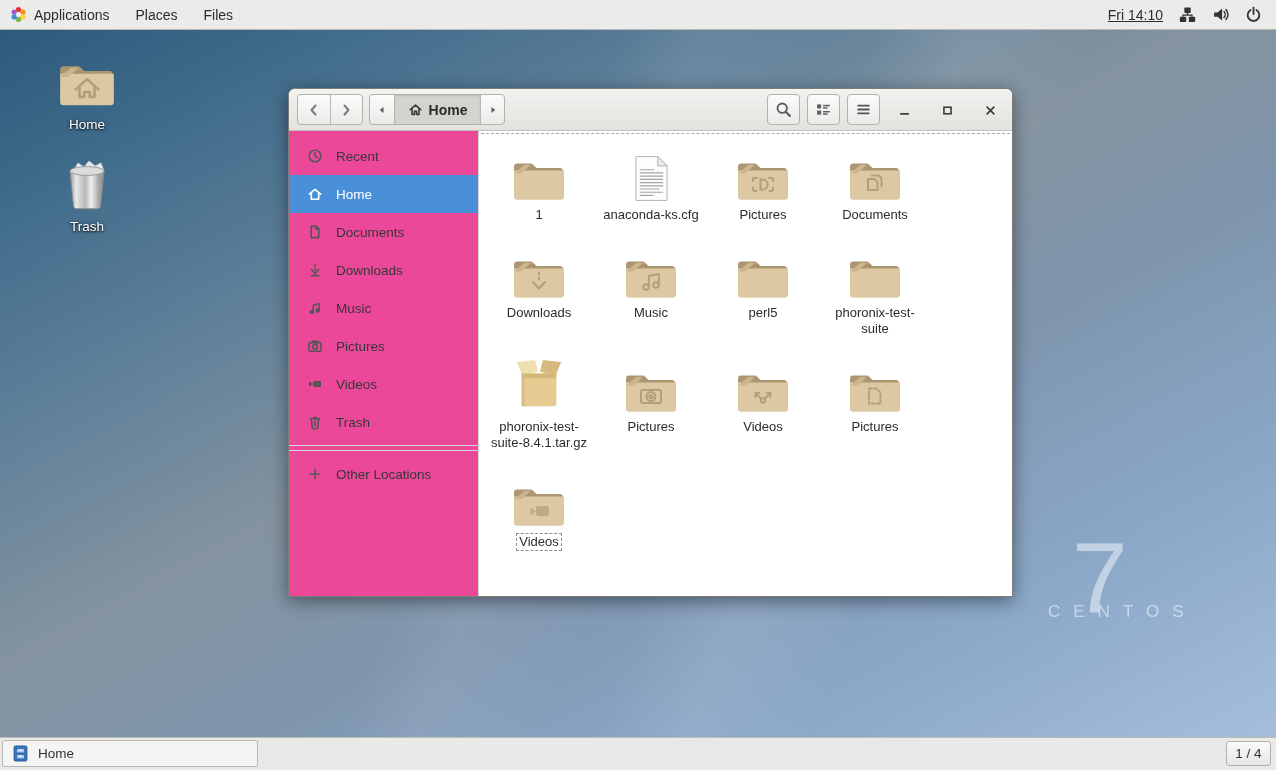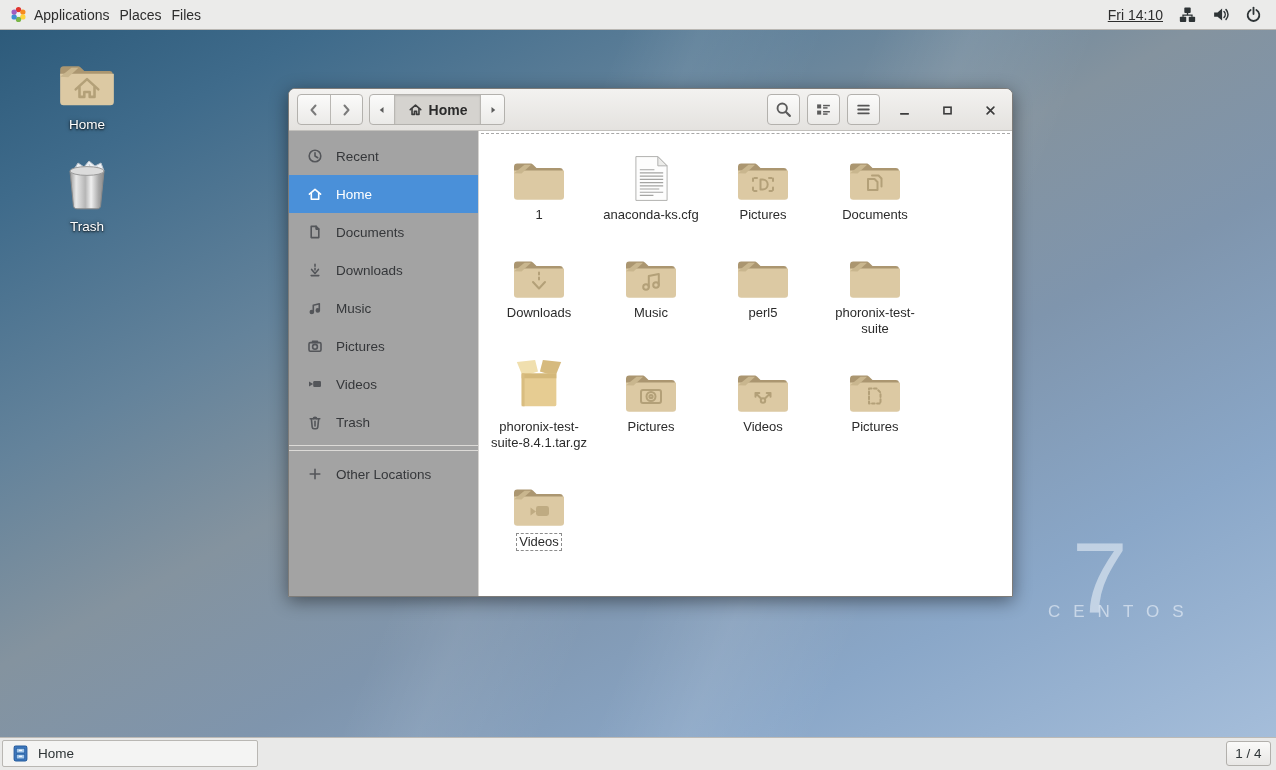--- a/index.html
+++ b/index.html
@@ -6,21 +6,21 @@
   html,body { width:1276px; height:770px; overflow:hidden; font-family:"Liberation Sans","DejaVu Sans",sans-serif; }
   .stage { position:relative; width:1276px; height:770px; overflow:hidden;
     background:
       linear-gradient(112deg, rgba(255,255,255,0) 40%, rgba(255,255,255,0.07) 45%, rgba(255,255,255,0) 53%),
       linear-gradient(112deg, rgba(255,255,255,0) 56%, rgba(255,255,255,0.09) 62%, rgba(255,255,255,0) 70%),
       linear-gradient(152deg, #2a5878 0%, #3f6b8b 14%, #64839b 32%, #84939f 46%, #7f95ad 60%, #8aa7c8 78%, #a8c0dc 100%);
   }
   
   .topbar { position:absolute; top:0; left:0; right:0; height:30px; background:#ebebea;
     border-bottom:1px solid #b9b7b3; display:flex; align-items:center; z-index:50; }
-  .menu { display:flex; align-items:center; gap:7px; padding:0 5px; height:100%; font-size:14px; color:#2d2d2d; cursor:default; }
+  .menu { display:flex; align-items:center; gap:7px; padding:0 13px; height:100%; font-size:14px; color:#2d2d2d; cursor:default; }
   .menu:first-child { padding-left:10px; }
   .topbar-right { margin-left:auto; display:flex; align-items:center; gap:16px; padding-right:14px; }
   .clock { font-size:14px; color:#2d2d2d;text-decoration:underline; }
   .statusicon { width:17px; height:17px; display:flex; align-items:center; justify-content:center; }
   
   .d-icon { position:absolute; width:92px; display:flex; flex-direction:column; align-items:center; gap:9px; z-index:2; }
   .d-icon .lbl { font-size:13.5px; color:#fff; text-shadow:0 1px 2px rgba(0,0,0,.85), 0 0 4px rgba(0,0,0,.5); }
   #dicon-0 { left:41px; top:60px; }
   #dicon-1 { left:41px; top:158px; }
   
@@ -44,21 +44,21 @@
   .nav-pair .seg { width:33px; }
   .path-group { left:80px; width:136px; padding:0; }
   .path-group .seg.arrow { width:24px; }
   .path-group .seg.pressed { width:88px; }
   .ibtn { width:33px; }
   #btn-search { left:478px; } #btn-view { left:518px; } #btn-menu { left:558px; }
   .wctl { position:absolute; top:8px; width:26px; height:26px; display:flex; align-items:center; justify-content:center; }
   #wc-min { left:602px; } #wc-max { left:645px; } #wc-close { left:688px; }
   
   .content { flex:1; display:flex; min-height:0; }
-  .sidebar { width:190px; flex:0 0 190px; background:#a3a3a3; border-right:1px solid #d6d4d1; padding-top:6px; }
+  .sidebar { width:190px; flex:0 0 190px; background:#ec4899; border-right:1px solid #d6d4d1; padding-top:6px; }
   .sb-item { height:38px; display:flex; align-items:center; gap:13px; padding:0 8px 0 18px; font-size:13.5px; color:#35373a; cursor:default; }
   .sb-item .icon-slot { width:16px; height:16px; color:#54565a; display:flex; align-items:center; }
   .sb-item.selected { background:#4a90d9; color:#fff; }
   .sb-item.selected .icon-slot { color:#fff; }
   .sb-divider { height:1px; background:#dcdad7; margin:4px 0; }
   .filepane { flex:1; background:#fff; position:relative; overflow:hidden; }
   .dash-top { position:absolute; top:2px; left:2px; right:2px; border-top:1px dashed #a8a8a8; }
   .filegrid { display:grid; grid-template-columns:repeat(4,112px); padding:7px 0 0 4px; align-items:start; }
   .file-item { display:flex; flex-direction:column; align-items:center; padding:6px 0 12px; }
   .file-icon { height:58px; display:flex; align-items:flex-end; justify-content:center; }

